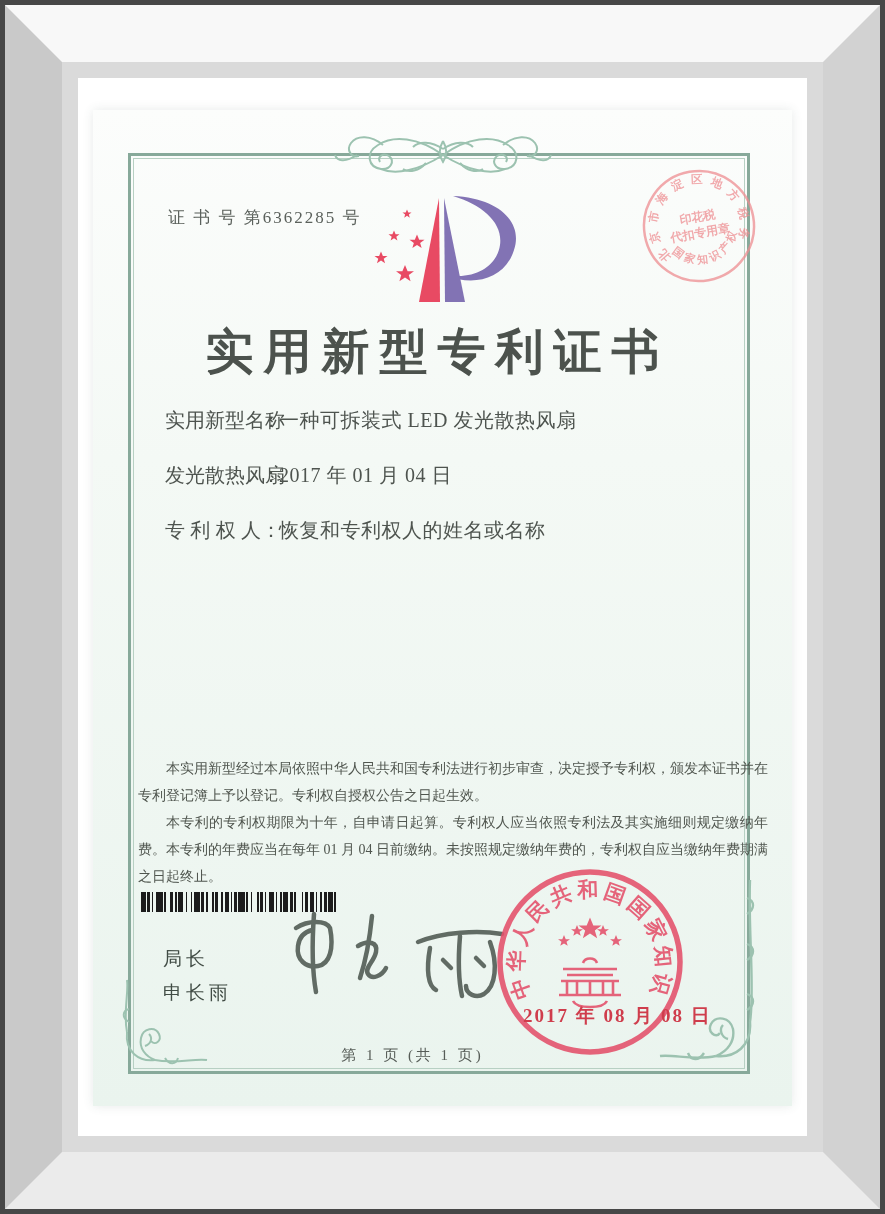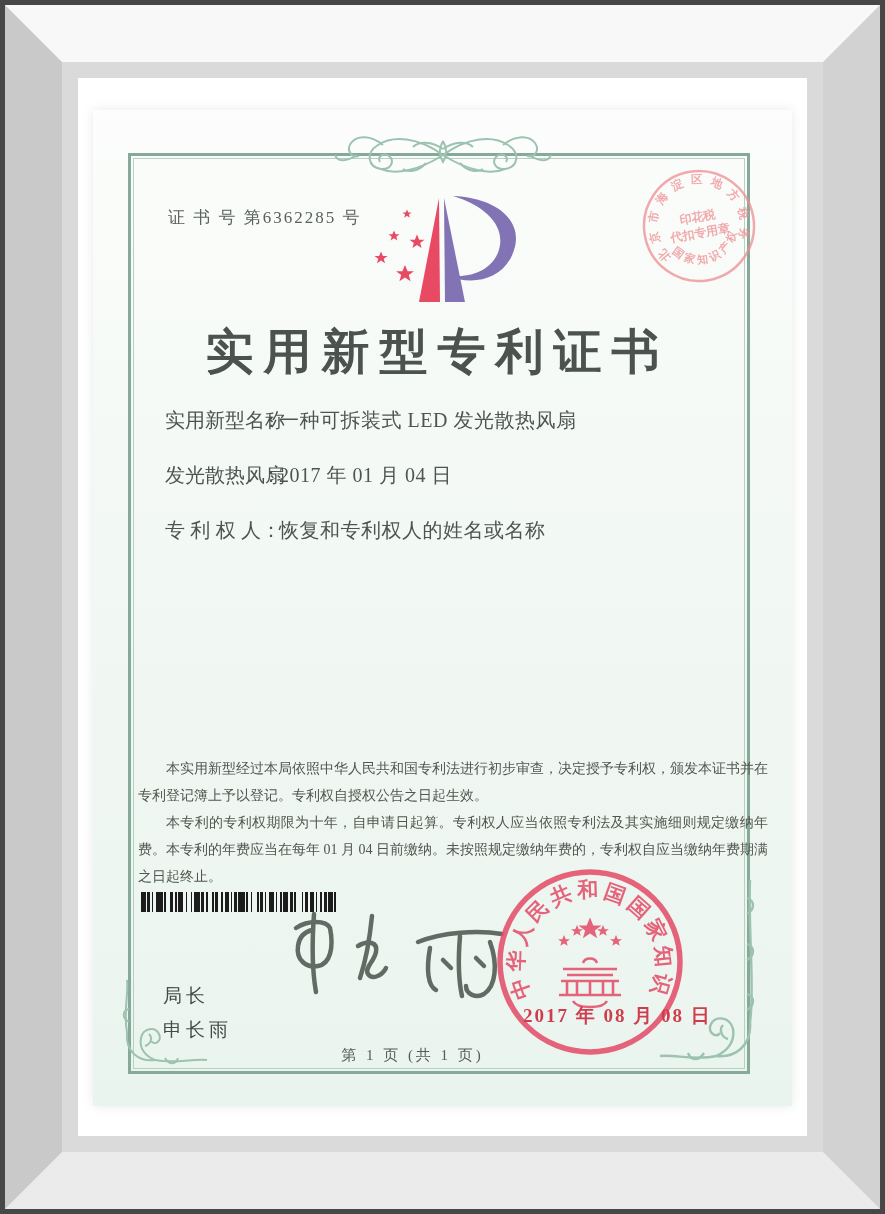--- a/index.html
+++ b/index.html
@@ -40,21 +40,21 @@
   .paras { position:absolute; left:45px; top:597px; width:630px; font-size:14px;
            line-height:27px; color:#50564f; text-align:justify;margin-top:48px; }
   .paras p { text-indent:2em; }
 
   .barcode { position:absolute; left:48px; top:782px; width:268px; height:20px;
              display:flex; align-items:stretch; }
   .barcode i { display:block; height:100%; }
 
   .signer { position:absolute; left:70px; top:832px; font-size:19px; color:#414c45;
             letter-spacing:4px; line-height:34px;
-            font-family:Liberation Mono, monospace;margin-top:38px; }
+            font-family:Liberation Sans, sans-serif; }
   .autograph { position:absolute; left:183px; top:792px; }
 
   .seal { position:absolute; left:402px; top:757px; opacity:.88; }
   .seal-date { position:absolute; left:430px; top:893px; font-size:19px; font-weight:bold;
                color:#cf3d4c; letter-spacing:2px; z-index:5; }
 
   .stamp { position:absolute; left:546px; top:56px; opacity:.75; transform:rotate(-10deg); }
 
   .page-footer { position:absolute; left:0; right:60px; top:936px; text-align:center;
                  font-size:15px; color:#565c57; letter-spacing:3px; }

